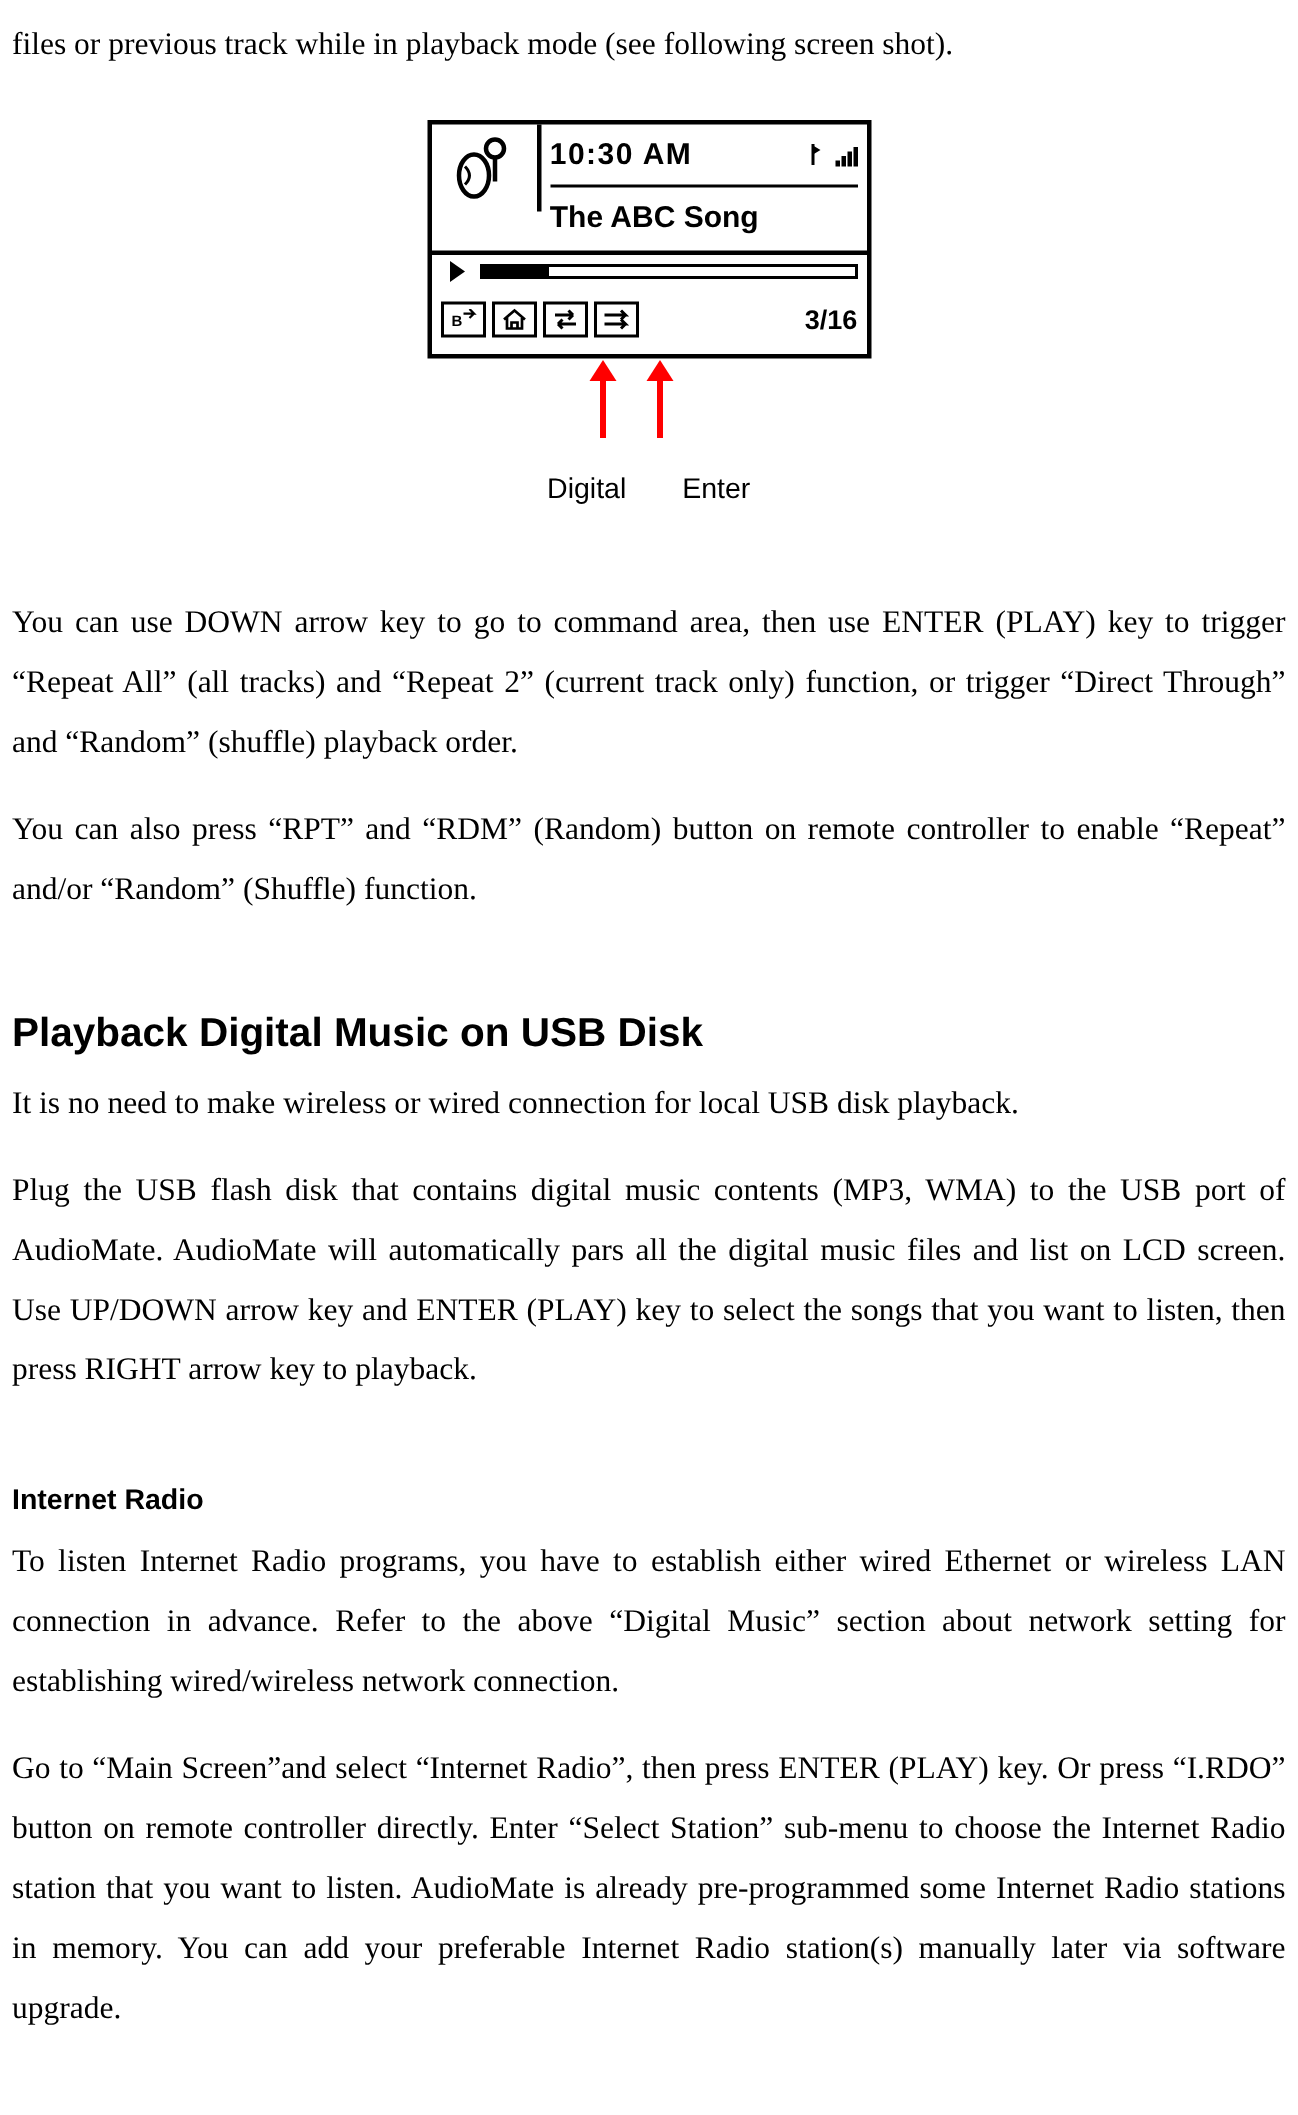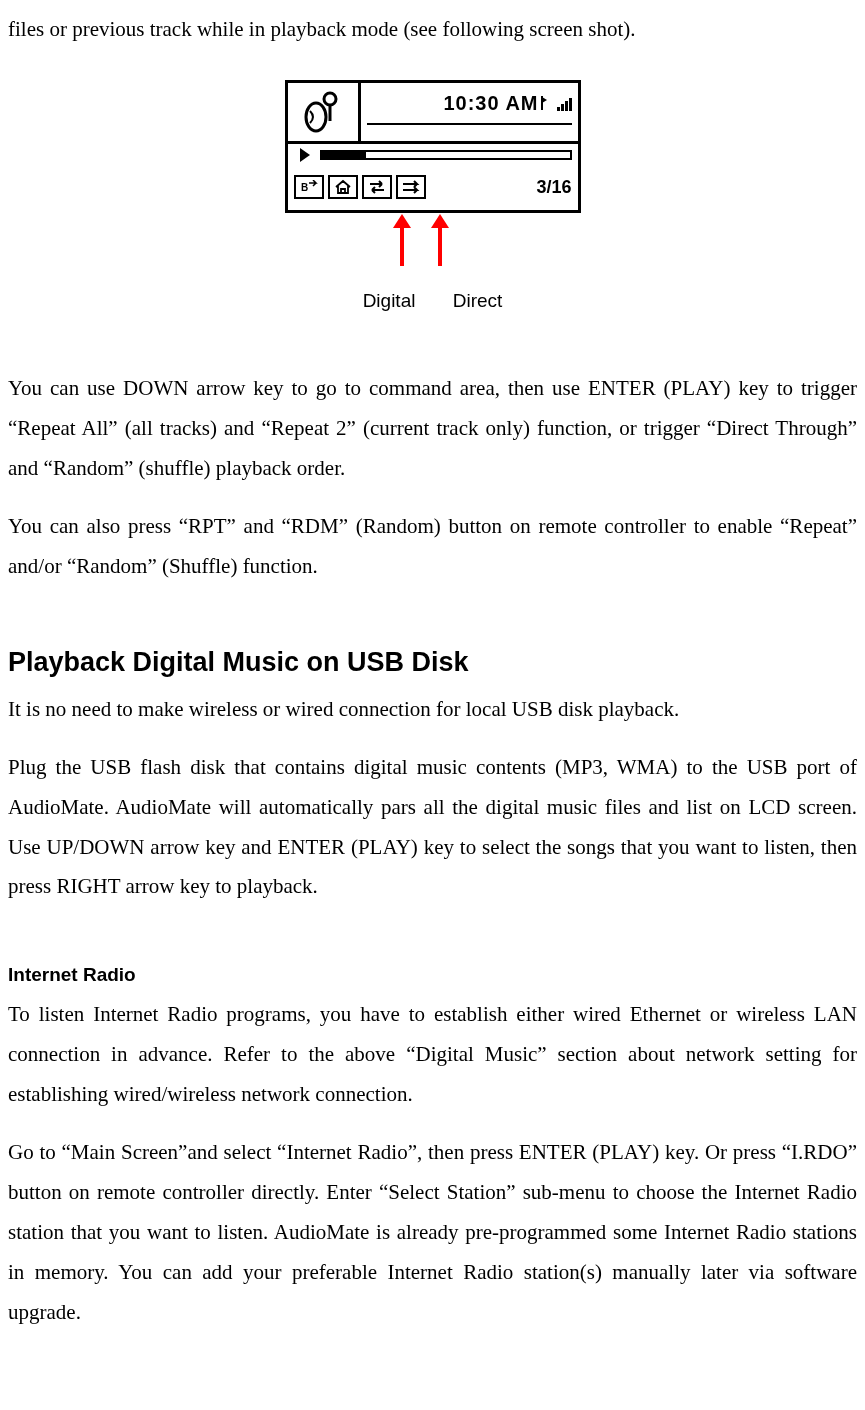--- a/index.html
+++ b/index.html
@@ -42,21 +42,21 @@
   }
   .lcd-top-right {
     flex: 1;
     text-align: left;
     padding: 0 6px;
     font-family: Arial, sans-serif;
   }
   .clock-row {
     display:flex;
     align-items:center;
-    justify-content: flex-end;
+    justify-content: space-between;
     border-bottom: 2px solid #000;
     padding: 1px 0;
   }
   .clock {
     font-size: 20px;
     font-weight: 900;
     letter-spacing: 1px;
     font-family: Arial, sans-serif;
   }
   .song-title {
@@ -219,20 +219,21 @@
                 <path d="M3 2 L8 5 L3 8" fill="#000"></path>
               </svg>
             <span class="signal">
                 <span></span>
                 <span></span>
                 <span></span>
                 <span></span>
               </span>
           </span>
         </div>
+        <div class="song-title">The ABC Song</div>
       </div>
     </div>
     <div class="lcd-bottom">
       <div class="play-row">
         <div class="play-triangle"></div>
         <div class="progress"></div>
       </div>
       <div class="icon-row">
         <div class="mini-icon">
           <svg width="20" height="14" viewBox="0 0 20 14">
@@ -261,21 +262,21 @@
   </div>
 </div>
 
 <div class="arrows">
   <div class="red-arrow arrow1"></div>
   <div class="red-arrow arrow2"></div>
 </div>
 
 <div class="labels">
   <span>Digital</span>
-  <span>Direct</span>
+  <span>Enter</span>
 </div>
 
 <p>You can use DOWN arrow key to go to command area, then use ENTER (PLAY) key to trigger “Repeat All” (all tracks) and “Repeat 2” (current track only) function, or trigger “Direct Through” and “Random” (shuffle) playback order.</p>
 <p>You can also press “RPT” and “RDM” (Random) button on remote controller to enable “Repeat” and/or “Random” (Shuffle) function.</p>
 
 <div class="section-bold">Playback Digital Music on USB Disk</div>
 <p>It is no need to make wireless or wired connection for local USB disk playback.</p>
 <p>Plug the USB flash disk that contains digital music contents (MP3, WMA) to the USB port of AudioMate. AudioMate will automatically pars all the digital music files and list on LCD screen. Use UP/DOWN arrow key and ENTER (PLAY) key to select the songs that you want to listen, then press RIGHT arrow key to playback.</p>
 
 <div class="section-large">Internet Radio</div>

